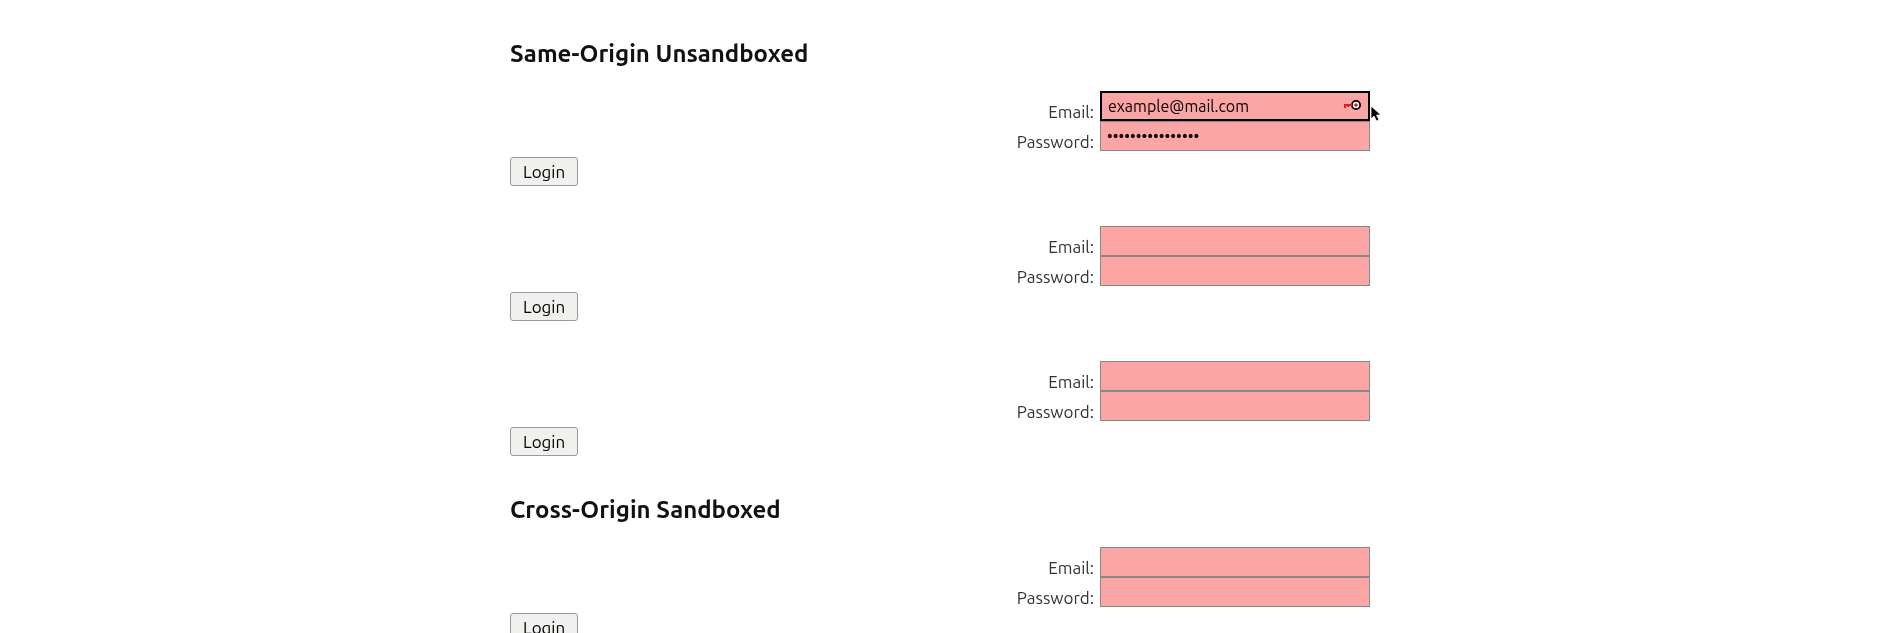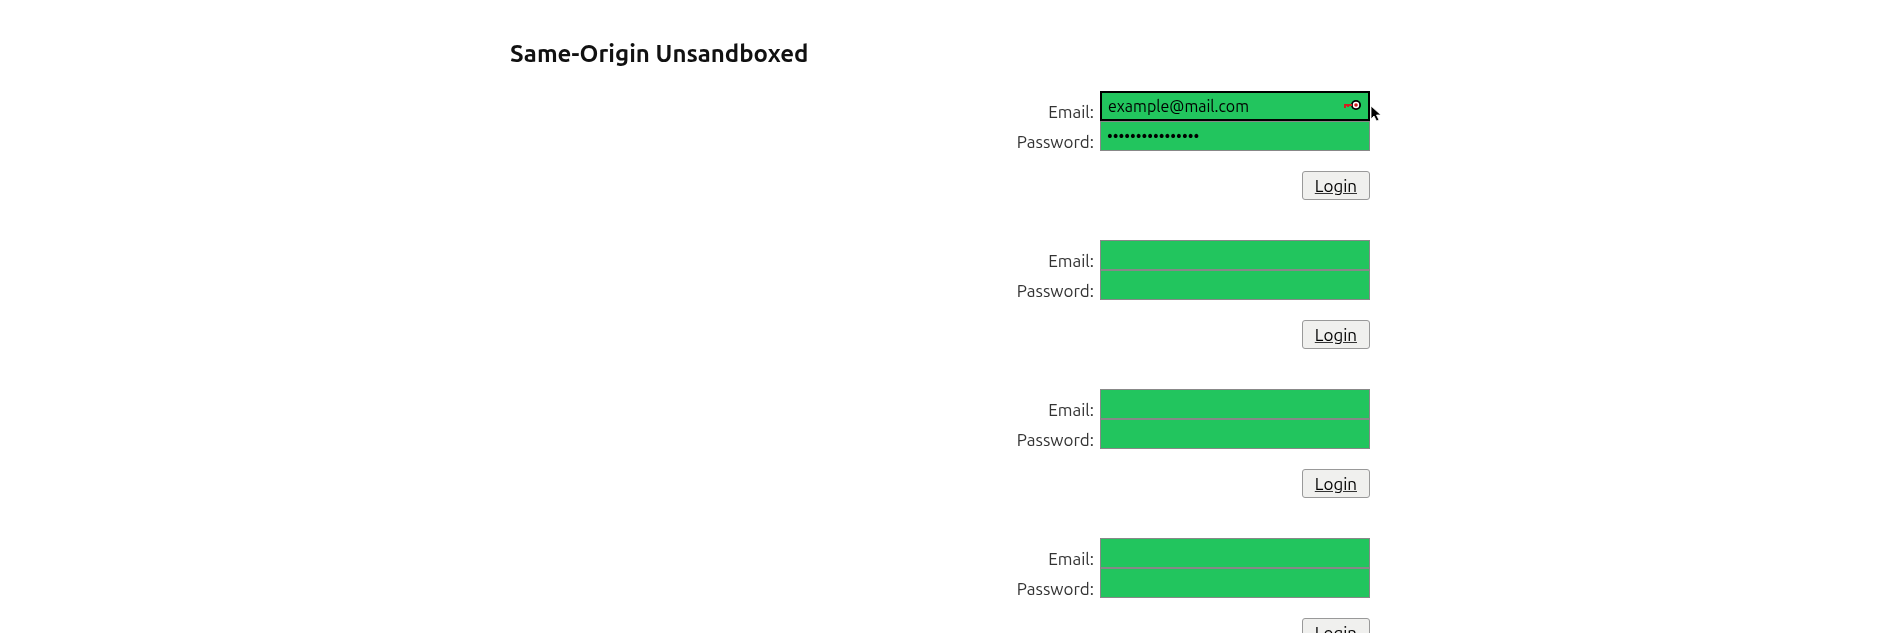--- a/index.html
+++ b/index.html
@@ -46,30 +46,28 @@
       margin-right: 6px;
       text-align: right;
     }
     .text-input {
       width: 270px;
       height: 30px;
       font-size: 16px;
       padding: 4px 6px;
       border: 1px solid #888;
       font-family: inherit;
-      background: #22c55e;
+      background: #fca5a5;
     }
     .text-input.active {
       border: 2px solid #000;
     }
     .button-row {
       display: flex;
-      justify-content: flex-end;
-      margin-top: 20px;
-      text-decoration: underline;
+      margin-top: 6px;
     }
     .login-btn {
       font-size: 17px;
       padding: 4px 12px;
       background: #f0f0ee;
       border: 1px solid #999;
       border-radius: 3px;
       font-family: inherit;
       cursor: pointer;
     }
@@ -150,20 +148,21 @@
     <div class="row">
       <span class="field-label">Password:</span>
       <input type="password" class="text-input" value="" style="">
     </div>
     <div class="button-row">
       <button class="login-btn">Login</button>
     </div>
   </div>
 
   <div class="form-block">
+    <h2>Cross-Origin Sandboxed</h2>
     <div class="row">
       <span class="field-label">Email:</span>
       <input type="text" class="text-input" value="" style="">
     </div>
     <div class="row">
       <span class="field-label">Password:</span>
       <input type="password" class="text-input" value="" style="">
     </div>
     <div class="button-row">
       <button class="login-btn">Login</button>

